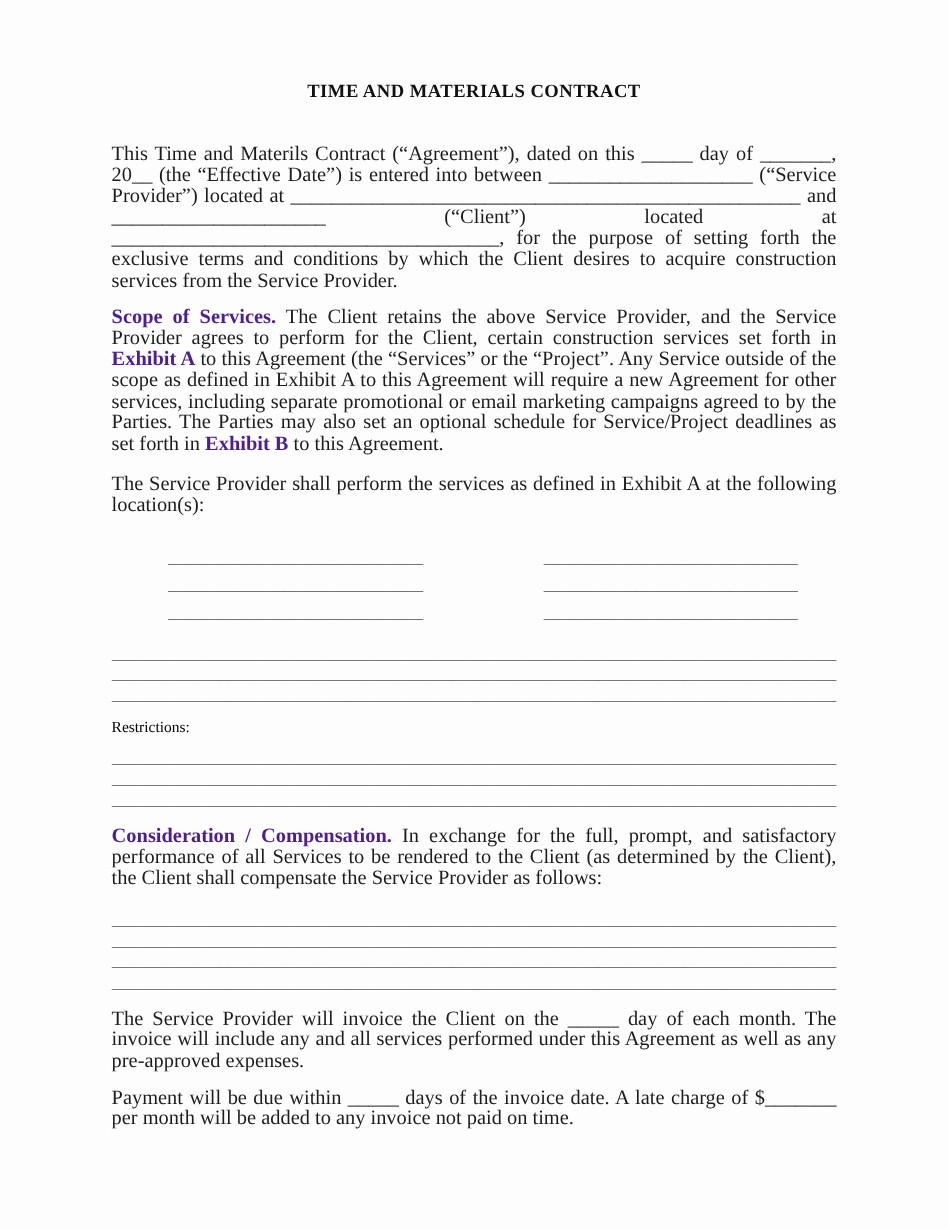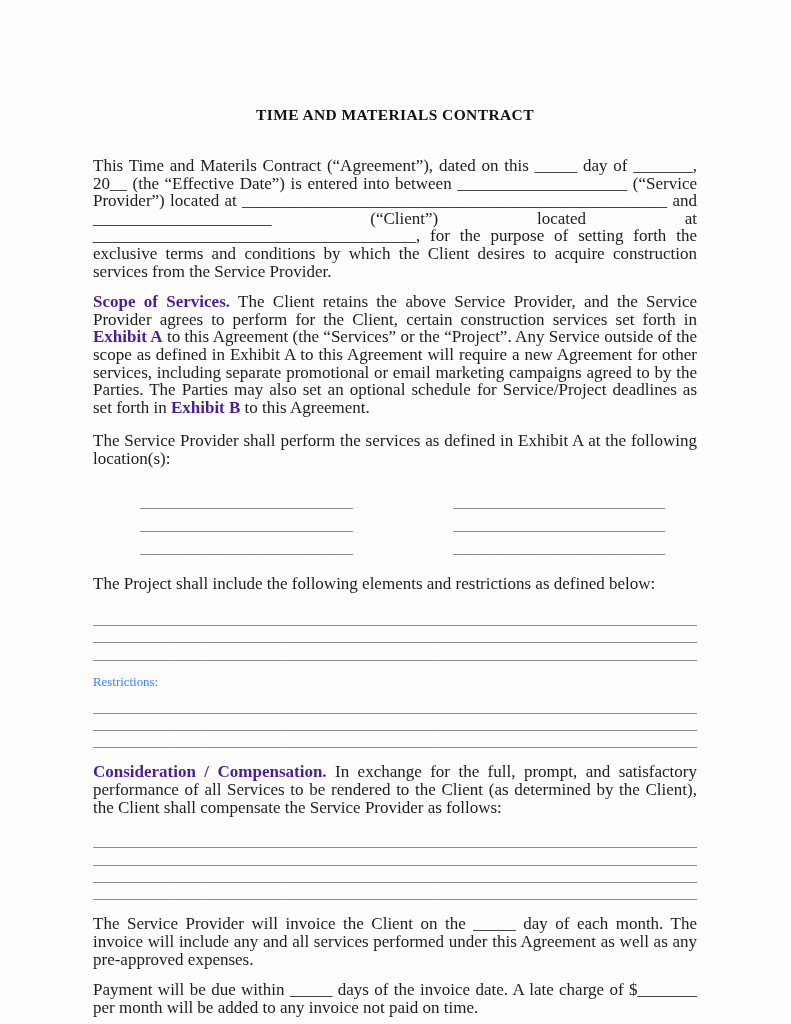--- a/index.html
+++ b/index.html
@@ -8,21 +8,21 @@
     height: 1024px;
     background: #fdfdfd;
     font-family: "Liberation Serif", "DejaVu Serif", serif;
     color: #1a1a1a;
     overflow: hidden;
   }
   .page {
     width: 791px;
     height: 884px;
     background: #fdfdfd;
-    padding: 106px 94px 0 93px;
+    padding: 68px 94px 0 93px;
   }
   .title {
     font-size: 15.5px;
     font-weight: bold;
     text-align: center;
     letter-spacing: 0.4px;
     color: #111;
     margin-bottom: 33px;
   }
   .para {
@@ -34,21 +34,21 @@
   }
   .para b { color: #4c1d95; }
   .mb16 { margin-bottom: 16px; }
   .mb20 { margin-bottom: 20px; }
   .mb24 { margin-bottom: 24px; }
   .mb18 { margin-bottom: 18px; font-family: Liberation Serif, serif; }
   .label {
     font-size: 12.9px;
     line-height: 17.6px;
     margin-bottom: 8px;
-    color: #3b82f6;
+    color: #000000;
   }
   .loc-grid {
     display: flex;
     gap: 100px;
     margin-left: 47px;
     margin-bottom: 14px;
   }
   .loc-line {
     font-size: 12.9px;
     line-height: 23px;
@@ -89,21 +89,20 @@
       <div class="loc-line">_________________________________</div>
       <div class="loc-line">_________________________________</div>
     </div>
     <div class="loc-col">
       <div class="loc-line">_________________________________</div>
       <div class="loc-line">_________________________________</div>
       <div class="loc-line">_________________________________</div>
     </div>
   </div>
 
-  <p class="para mb20">The Project shall include the following elements and restrictions as defined below:</p>
 
   <div class="blank-group mb10">
     <div class="blank-line">_______________________________________________________________________________________________</div>
     <div class="blank-line">_______________________________________________________________________________________________</div>
     <div class="blank-line">_______________________________________________________________________________________________</div>
   </div>
 
   <div class="label">Restrictions:</div>
 
   <div class="blank-group">

